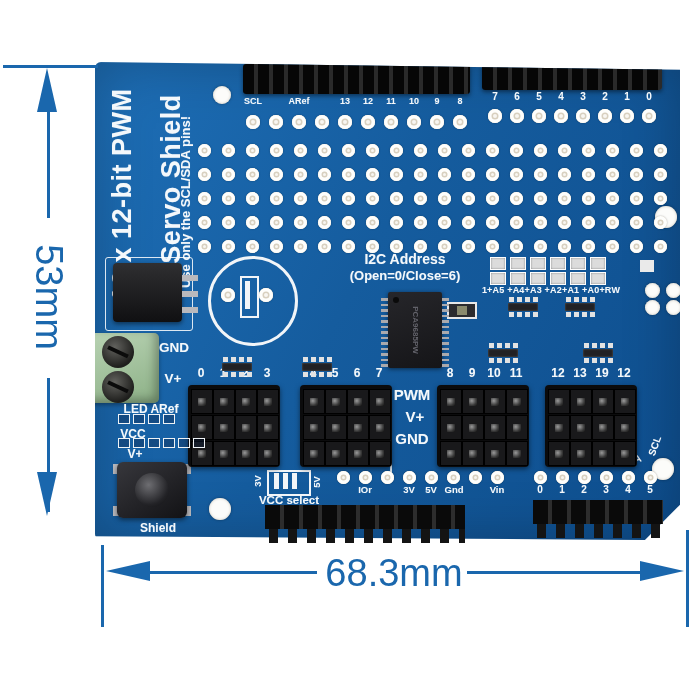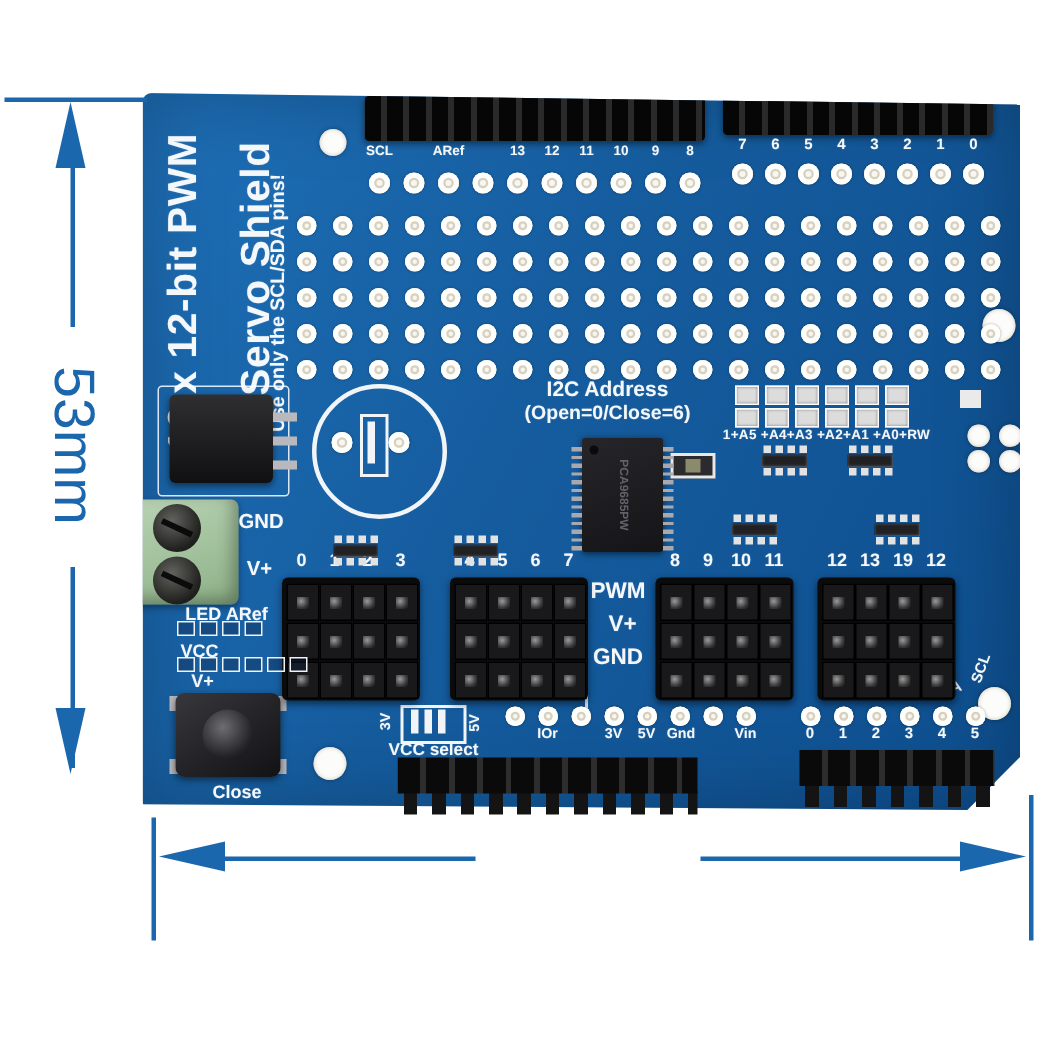--- a/index.html
+++ b/index.html
@@ -103,21 +103,21 @@
     <span class="blab" style="left:56px;top:347px;font-size:12px">LED ARef</span>
     <span class="blab" style="left:38px;top:372px;font-size:12px">VCC</span>
     <span class="blab" style="left:40px;top:392px;font-size:12px">V+</span>
 
     <div class="rleg" style="left:18px;top:402px;width:10px;height:10px"></div>
     <div class="rleg" style="left:86px;top:402px;width:10px;height:10px"></div>
     <div class="rleg" style="left:18px;top:444px;width:10px;height:10px"></div>
     <div class="rleg" style="left:86px;top:444px;width:10px;height:10px"></div>
     <div class="rbody" style="left:22px;top:400px;width:70px;height:56px"></div>
     <div class="rbtn" style="left:40px;top:411px;width:34px;height:34px"></div>
-    <span class="blab" style="left:63px;top:466px;font-size:12px">Close</span>
+    <span class="blab" style="left:63px;top:466px;font-size:12px">Shield</span>
 
     <div class="vsel" style="left:172px;top:408px;width:40px;height:22px"></div>
     <div class="vbar" style="left:179px;top:411px;width:5px;height:16px"></div>
     <div class="vbar" style="left:188px;top:411px;width:5px;height:16px"></div>
     <div class="vbar" style="left:197px;top:411px;width:5px;height:16px"></div>
     <span class="blab" style="left:163px;top:419px;font-size:9.5px;transform:translate(-50%,-50%) rotate(-90deg)">3V</span>
     <span class="blab" style="left:222px;top:420px;font-size:9.5px;transform:translate(-50%,-50%) rotate(-90deg)">5V</span>
     <span class="blab" style="left:194px;top:439px;font-size:11.5px">VCC select</span>
 
     <div class="chip" style="left:293px;top:230px;width:54px;height:76px"></div>
@@ -490,16 +490,17 @@
   <div class="tri" style="left:37px;top:68px;border-left:10px solid transparent;border-right:10px solid transparent;border-bottom:44px solid #1a67ad"></div>
   <div class="vline" style="left:47px;top:112px;width:2.5px;height:106px"></div>
   <span class="dimtext" style="left:48px;top:297px;transform:translate(-50%,-50%) rotate(90deg)">53mm</span>
   <div class="vline" style="left:47px;top:378px;width:2.5px;height:134px"></div>
   <div class="tri" style="left:37px;top:472px;border-left:10px solid transparent;border-right:10px solid transparent;border-top:44px solid #1a67ad"></div>
 
   <div class="vline" style="left:101px;top:545px;width:2.5px;height:82px"></div>
   <div class="vline" style="left:686px;top:530px;width:2.5px;height:97px"></div>
   <div class="tri" style="left:106px;top:561px;border-top:10.5px solid transparent;border-bottom:10.5px solid transparent;border-right:44px solid #1a67ad"></div>
   <div class="hline" style="left:148px;top:571px;width:169px;height:2.5px"></div>
+  <span class="dimtext" style="left:394px;top:573px">68.3mm</span>
   <div class="hline" style="left:467px;top:571px;width:175px;height:2.5px"></div>
   <div class="tri" style="left:640px;top:561px;border-top:10.5px solid transparent;border-bottom:10.5px solid transparent;border-left:44px solid #1a67ad"></div>
 
 </div>
 
 </body></html>

